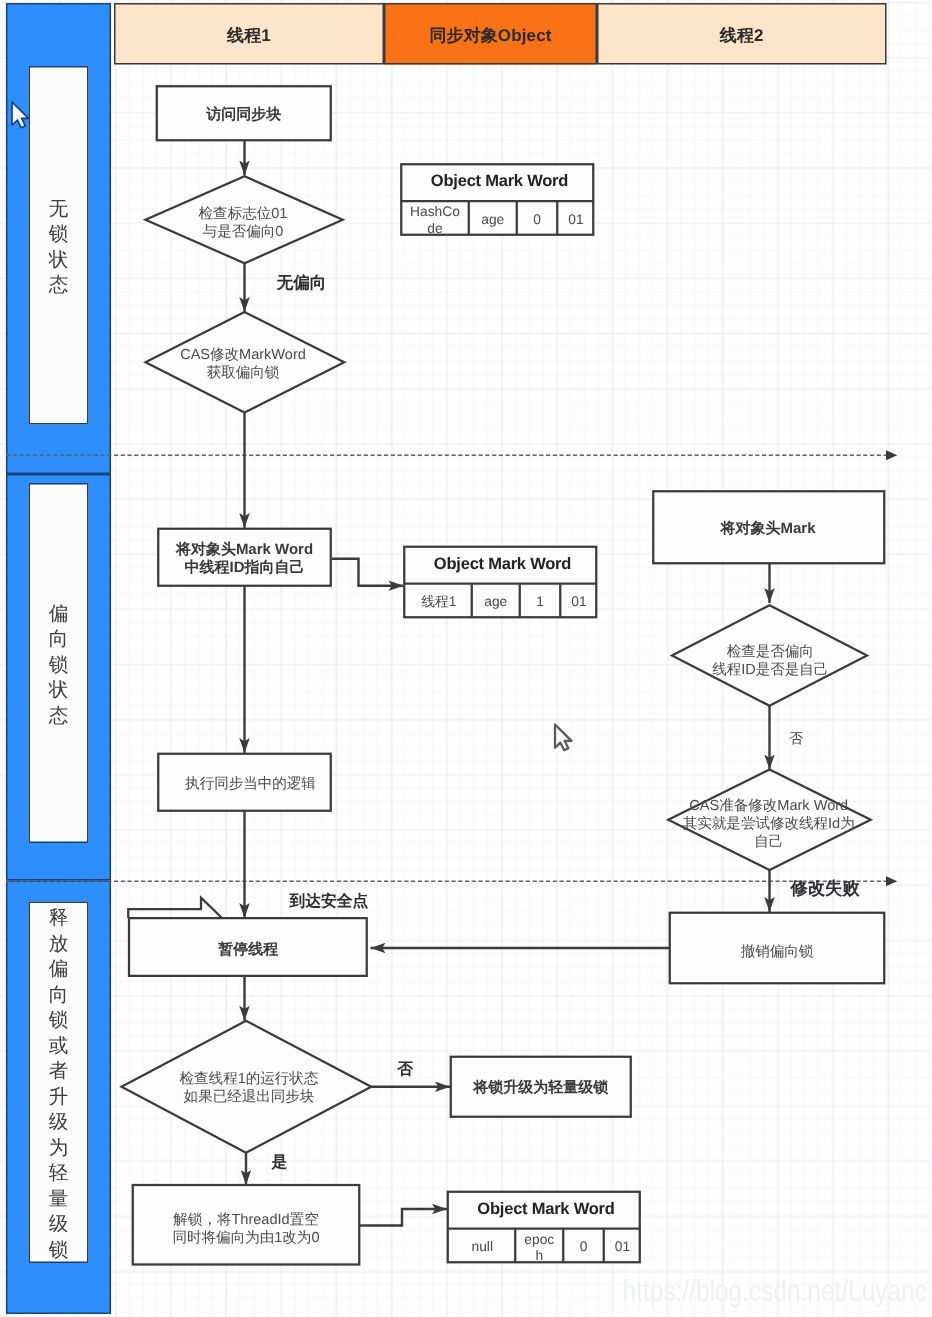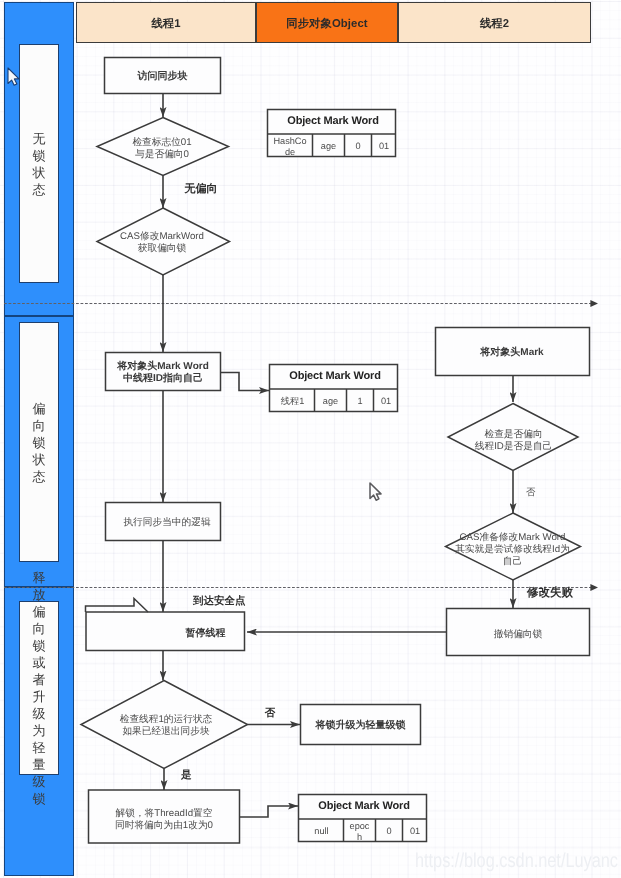--- a/index.html
+++ b/index.html
@@ -64,21 +64,21 @@
   <div class="laneband" style="left:4px;top:2px;width:70px;height:314px;"></div>
   <div class="laneband" style="left:4px;top:316px;width:70px;height:271px;"></div>
   <div class="laneband" style="left:4px;top:587px;width:70px;height:289px;"></div>
 
   <div class="lanebox" style="left:19px;top:44px;width:40px;height:239px;">
     <span class="vtext">无锁状态</span>
   </div>
   <div class="lanebox" style="left:19px;top:322px;width:40px;height:240px;">
     <span class="vtext">偏向锁状态</span>
   </div>
-  <div class="lanebox" style="left:19px;top:601px;width:40px;height:174px;">
+  <div class="lanebox" style="left:19px;top:601px;width:40px;height:241px;">
     <span class="vtext">释放偏向锁或者升级为轻量级锁</span>
   </div>
 
   <div class="laneheader peach" style="left:76px;top:2px;width:180px;height:41px;">
     <span>线程1</span>
   </div>
   <div class="laneheader plain" style="left:256px;top:2px;width:142px;height:41px;">
     <span>同步对象Object</span>
   </div>
   <div class="laneheader peach" style="left:398px;top:2px;width:193px;height:41px;">
@@ -152,21 +152,21 @@
   </svg>
 
   <div class="lbl nodetext" style="left:104px;top:71.0px;width:117px;">访问同步块</div>
   <div class="lbl nodetext thin" style="left:96px;top:137.0px;width:132px;">检查标志位01
 与是否偏向0</div>
   <div class="lbl nodetext thin" style="left:96px;top:231.0px;width:132px;">CAS修改MarkWord
 获取偏向锁</div>
   <div class="lbl nodetext" style="left:105px;top:361.0px;width:116px;">将对象头Mark Word
 中线程ID指向自己</div>
   <div class="lbl nodetext thin" style="left:105px;top:517.0px;width:124px;">执行同步当中的逻辑</div>
-  <div class="lbl nodetext" style="left:86px;top:628.0px;width:159px;padding-left:40px;">暂停线程</div>
+  <div class="lbl nodetext" style="left:86px;top:628.0px;width:159px;">暂停线程</div>
   <div class="lbl nodetext thin" style="left:84px;top:714.0px;width:164px;">检查线程1的运行状态
 如果已经退出同步块</div>
   <div class="lbl nodetext" style="left:300px;top:720.0px;width:121px;">将锁升级为轻量级锁</div>
   <div class="lbl nodetext thin" style="left:90px;top:807.5px;width:148px;">解锁，将ThreadId置空
 同时将偏向为由1改为0</div>
 
   <div class="lbl nodetext" style="left:436px;top:347.0px;width:152px;">将对象头Mark</div>
   <div class="lbl nodetext thin" style="left:448px;top:428.7px;width:131px;">检查是否偏向
 线程ID是否是自己</div>
   <div class="lbl nodetext thin" style="left:444px;top:532.0px;width:137px;">CAS准备修改Mark Word

